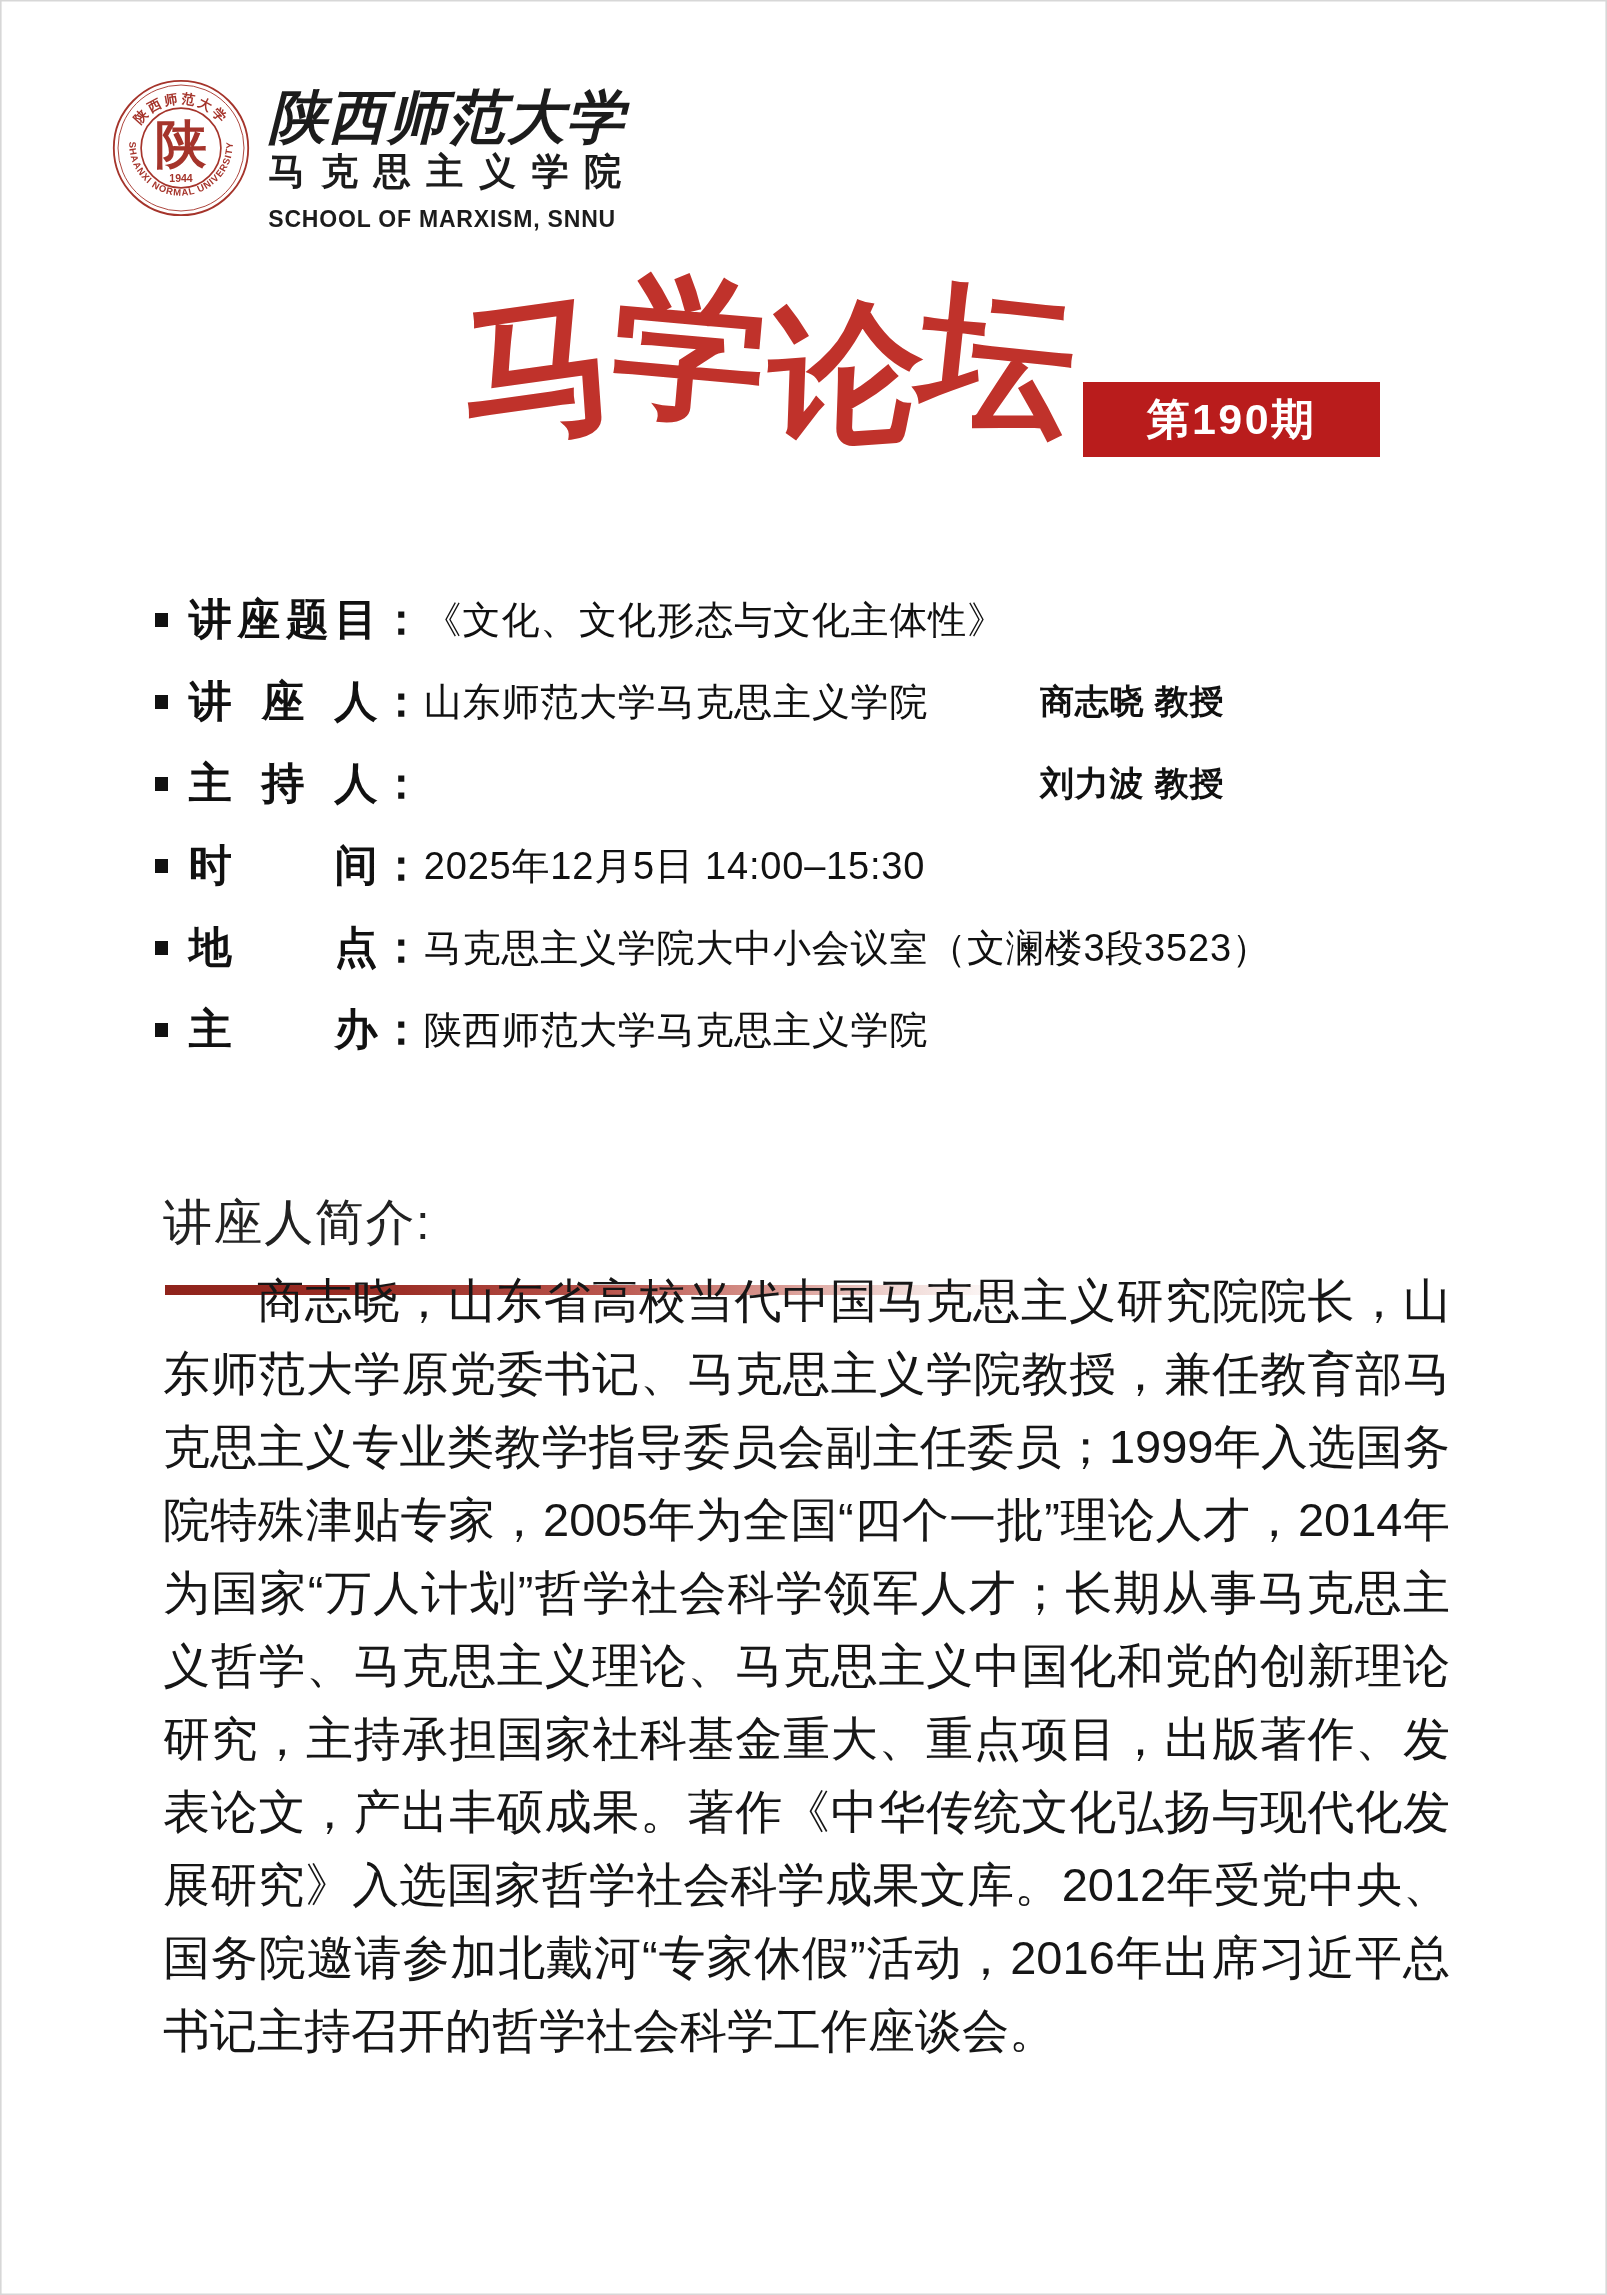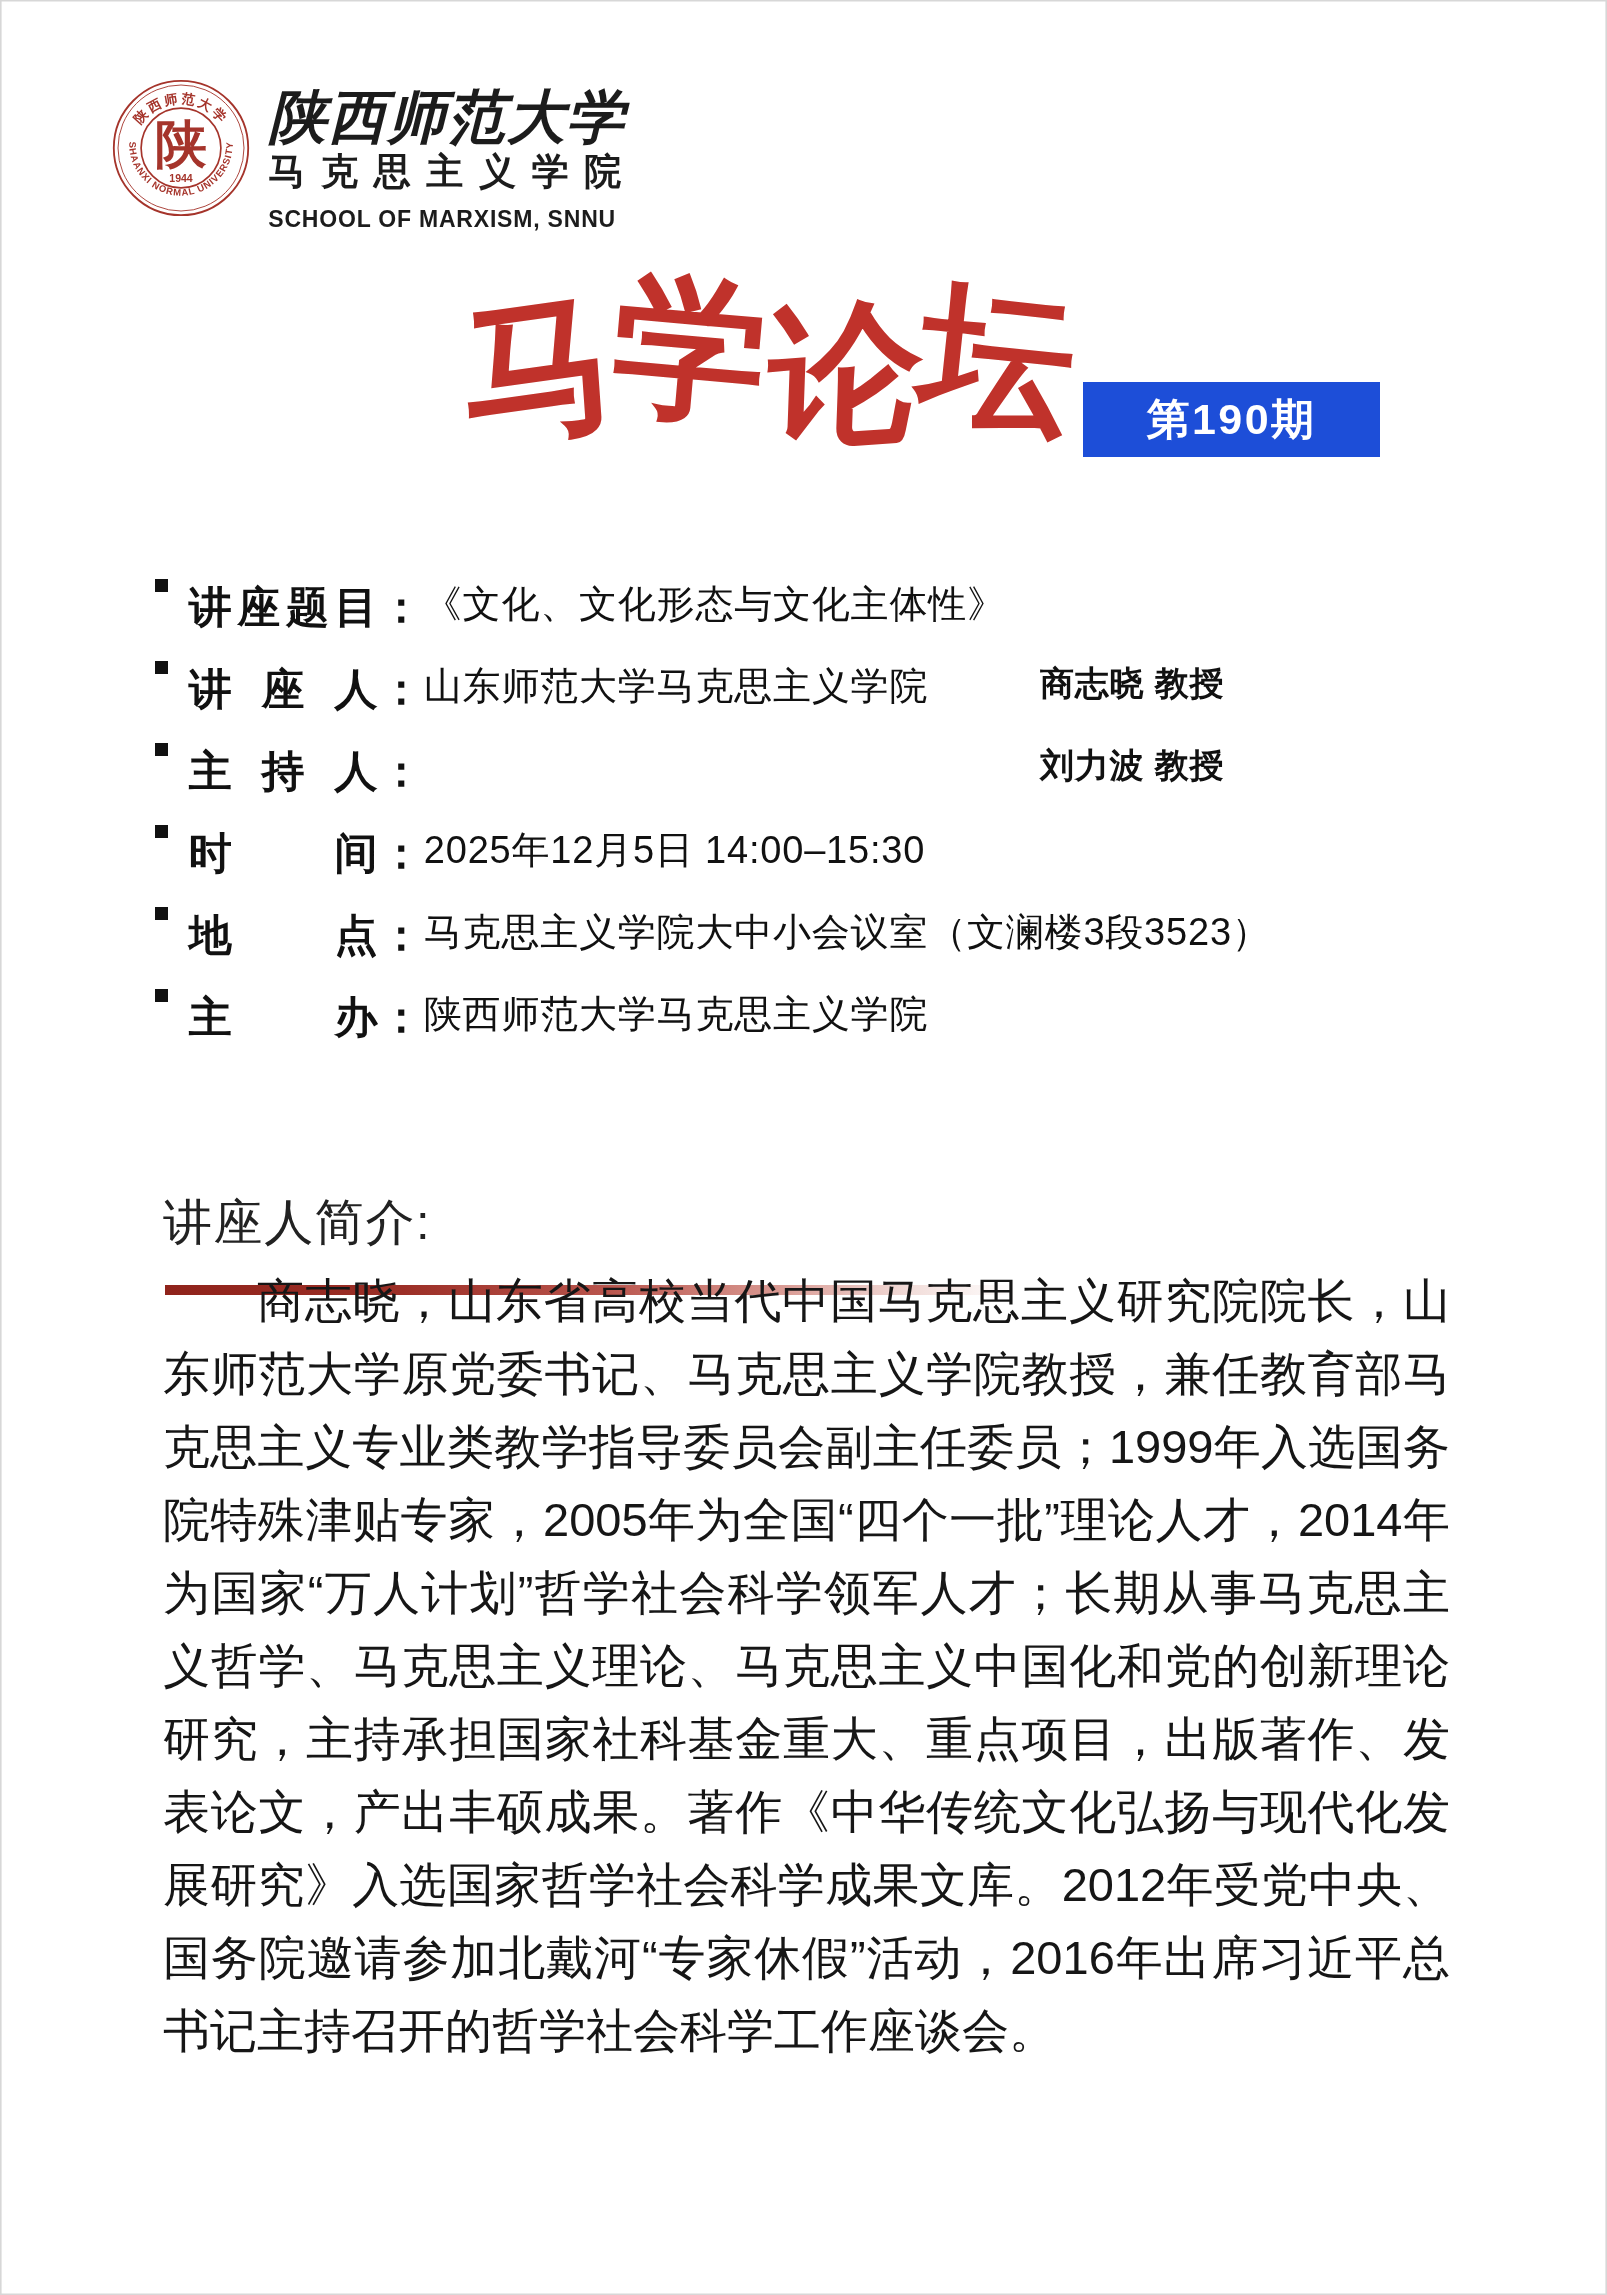--- a/index.html
+++ b/index.html
@@ -42,30 +42,30 @@
     color: #c0322b; font-weight: 700; font-size: 154px; line-height: 1;
     font-family: "Liberation Serif", "DejaVu Serif", serif;
   }
   .forum-title span { display: inline-block; }
   .ft-c0 { transform: rotate(-8deg) translateY(19px) skewX(-4deg); }
   .ft-c1 { transform: rotate(5deg) translateY(-1.6px); }
   .ft-c2 { transform: rotate(-4deg) translateY(23.5px) skewX(-6deg); }
   .ft-c3 { transform: rotate(6deg) translateY(7.8px); }
   .issue-badge {
     position: absolute; left: 1083px; top: 382px; width: 297px; height: 75px;
-    background: #1d4ed8; color: #ffffff;
+    background: #b91c1c; color: #ffffff;
     display: flex; align-items: center; justify-content: center;
     font-size: 43px; font-weight: 700; letter-spacing: 2.4px;
   }
 
   
   .info-list { position: absolute; left: 155px; top: 579px; }
   .info-row {
     position: relative; height: 82px;
-    display: flex; align-items: flex-start;
+    display: flex; align-items: center;
     color: #111111; white-space: nowrap;
   }
   .bullet { width: 13.3px; height: 13.3px; background: #111111; flex: none; margin-right: 20.4px; }
   .row-label {
     width: 188px; font-size: 43px; font-weight: 700;
     text-align: justify; text-align-last: justify; letter-spacing: -0.8px;
   }
   .row-colon { width: 42px; font-size: 43px; font-weight: 700; margin-left: 3.1px; }
   .row-value { font-size: 38px; font-weight: 500; margin-left: 2px; letter-spacing: 0.8px; }
   .row-person { position: absolute; left: 885px; font-size: 34px; font-weight: 700; letter-spacing: 0.8px; }

